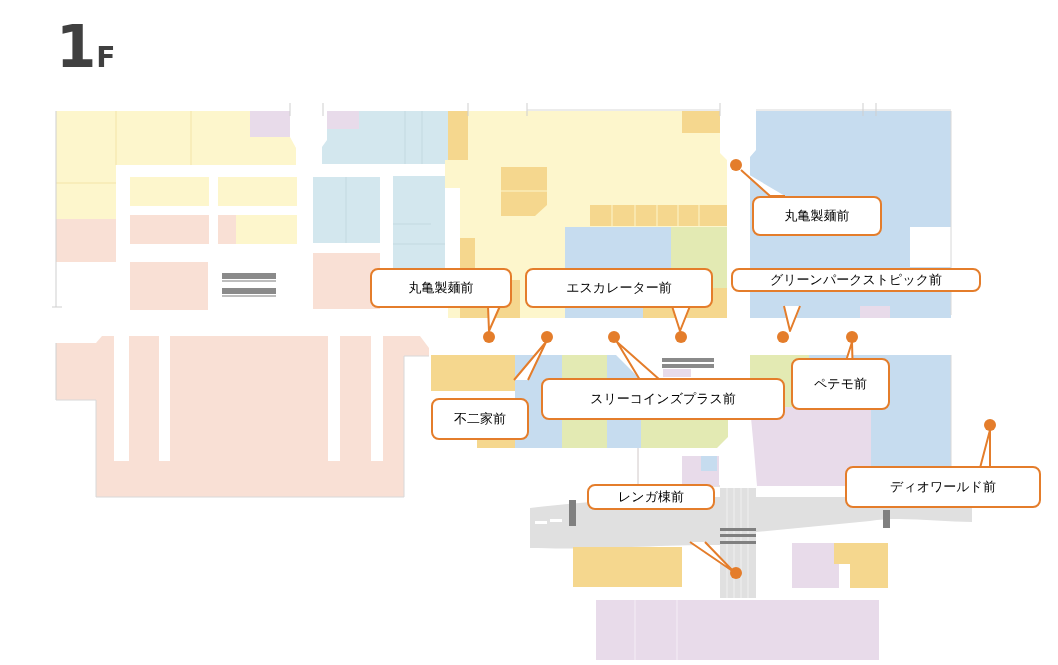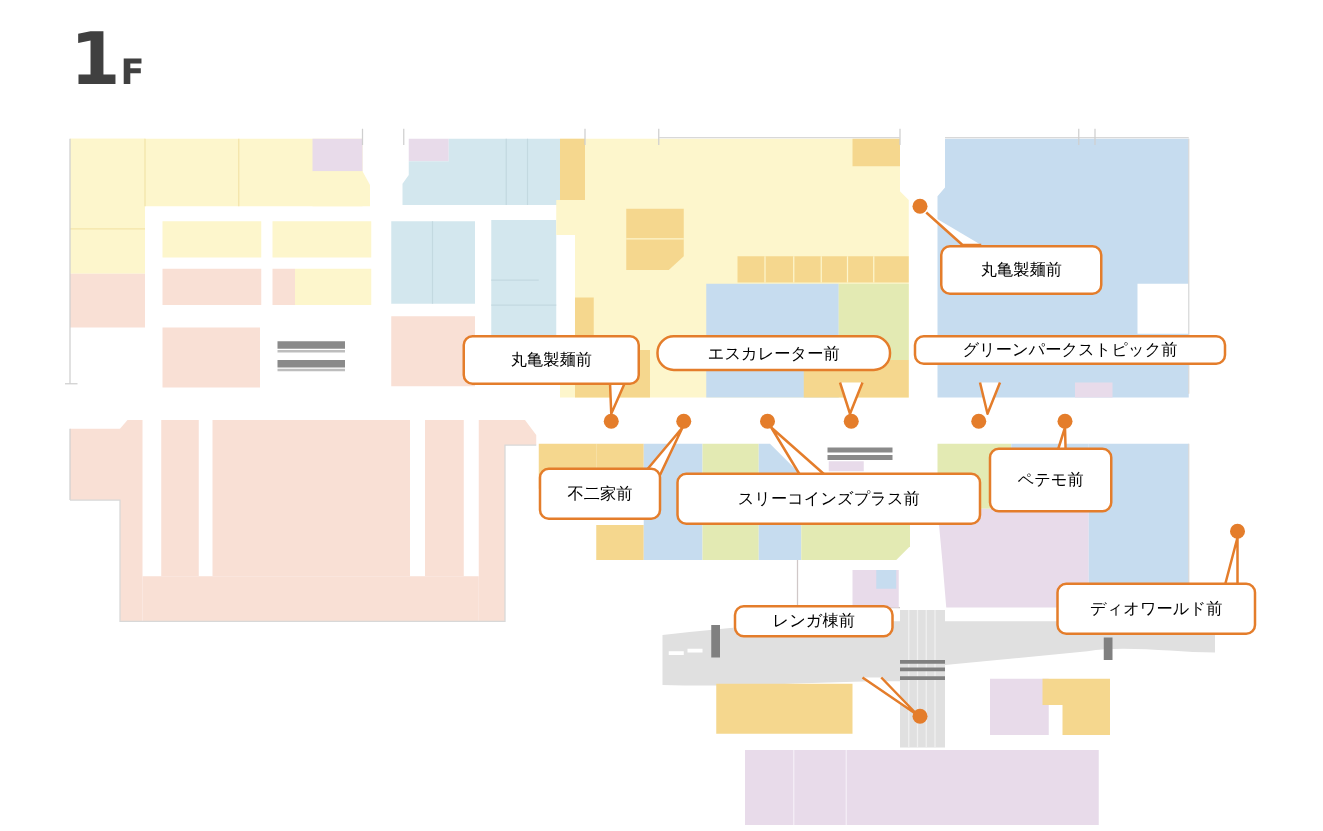--- a/index.html
+++ b/index.html
@@ -173,19 +173,19 @@
 <div class="pin" style="left:541px;top:331px;"></div>
 <div class="pin" style="left:608px;top:331px;"></div>
 <div class="pin" style="left:675px;top:331px;"></div>
 <div class="pin" style="left:777px;top:331px;"></div>
 <div class="pin" style="left:846px;top:331px;"></div>
 <div class="pin" style="left:984px;top:419px;"></div>
 <div class="pin" style="left:730px;top:567px;"></div>
 
 <div class="callout" style="left:752px;top:196px;width:130px;height:40px;">丸亀製麺前</div>
 <div class="callout" style="left:370px;top:268px;width:142px;height:40px;">丸亀製麺前</div>
-<div class="callout" style="left:525px;top:268px;width:188px;height:29px;border-radius:14px;">エスカレーター前</div>
+<div class="callout" style="left:525px;top:268px;width:188px;height:40px;">エスカレーター前</div>
 <div class="callout" style="left:731px;top:268px;width:250px;height:24px;">グリーンパークストピック前</div>
-<div class="callout" style="left:431px;top:374px;width:98px;height:42px;">不二家前</div>
+<div class="callout" style="left:431px;top:398px;width:98px;height:42px;">不二家前</div>
 <div class="callout" style="left:541px;top:378px;width:244px;height:42px;">スリーコインズプラス前</div>
 <div class="callout" style="left:791px;top:358px;width:99px;height:52px;">ペテモ前</div>
-<div class="callout" style="left:845px;top:466px;width:160px;height:42px;">ディオワールド前</div>
+<div class="callout" style="left:845px;top:466px;width:196px;height:42px;">ディオワールド前</div>
 <div class="callout" style="left:587px;top:484px;width:128px;height:26px;">レンガ棟前</div>
 
 </body></html>

